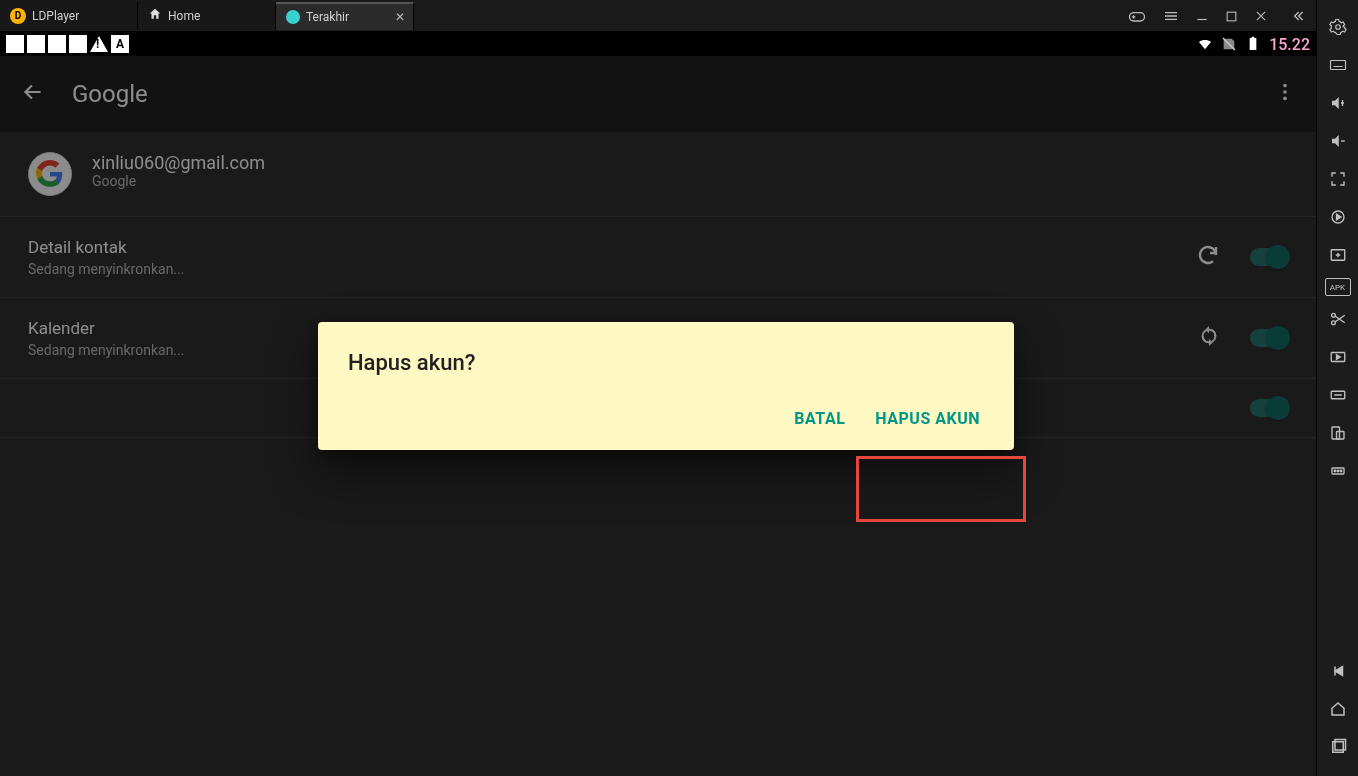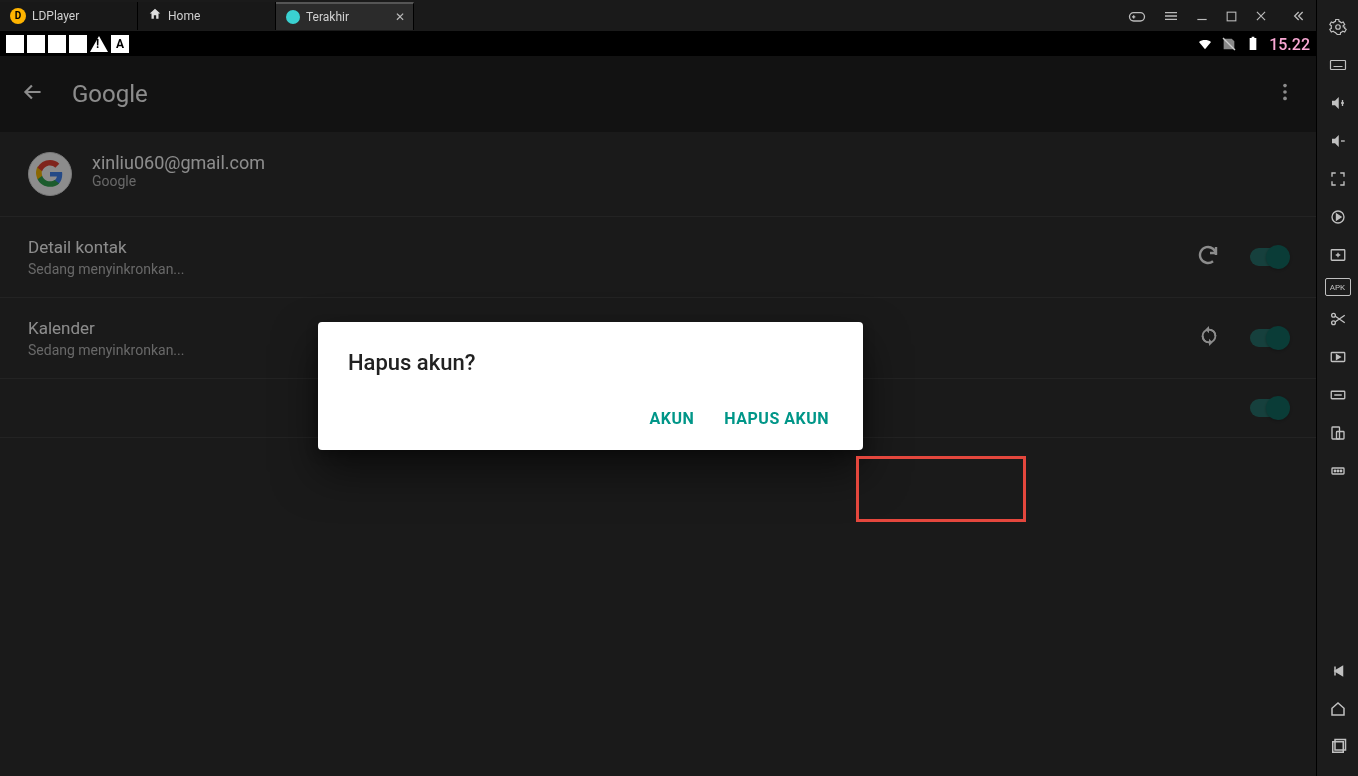--- a/index.html
+++ b/index.html
@@ -137,22 +137,22 @@
   }
 
   
   .scrim {
     position: absolute; inset: 0; background: rgba(0,0,0,0.45);
   }
   .dialog {
     position: absolute;
     left: 318px;
     top: 266px;
-    width: 545px;
-    background: #ffffff;
+    width: 696px;
+    background: #fef9c3;
     border-radius: 4px;
     padding: 28px 30px 16px 30px;
     box-shadow: 0 22px 44px rgba(0,0,0,0.5), 0 4px 12px rgba(0,0,0,0.3);
   }
   .dlg-title { font-size: 22px; font-weight: 500; color: #212121; margin-bottom: 18px;}
   .dlg-body  { font-size: 17px; line-height: 1.45; color: #555; }
   .dlg-actions { display:flex; justify-content:flex-end; gap: 30px; margin-top: 34px; padding-right:4px; padding-bottom:6px;}
   .dlg-btn { font-size: 16px; font-weight: 700; letter-spacing: 0.5px; color: #009688; cursor:pointer;}
   .highlight-box {
     position:absolute;
@@ -336,21 +336,21 @@
       </div>
     </div>
 
   </div>
 
   <div class="scrim"></div>
 
   <div class="dialog">
     <div class="dlg-title">Hapus akun?</div>
     <div class="dlg-actions">
-      <span class="dlg-btn">AKUN</span>
+      <span class="dlg-btn">BATAL</span>
       <span class="dlg-btn">HAPUS AKUN</span>
     </div>
   </div>
 
   <div class="highlight-box" style="left:856px; top:400px; width:170px; height:66px;"></div>
 </div>
 
 <div class="right-sidebar">
   <div class="rs-item">
       <svg viewBox="0 0 24 24" fill="none" stroke="#c0c0c0" stroke-width="1.6">

